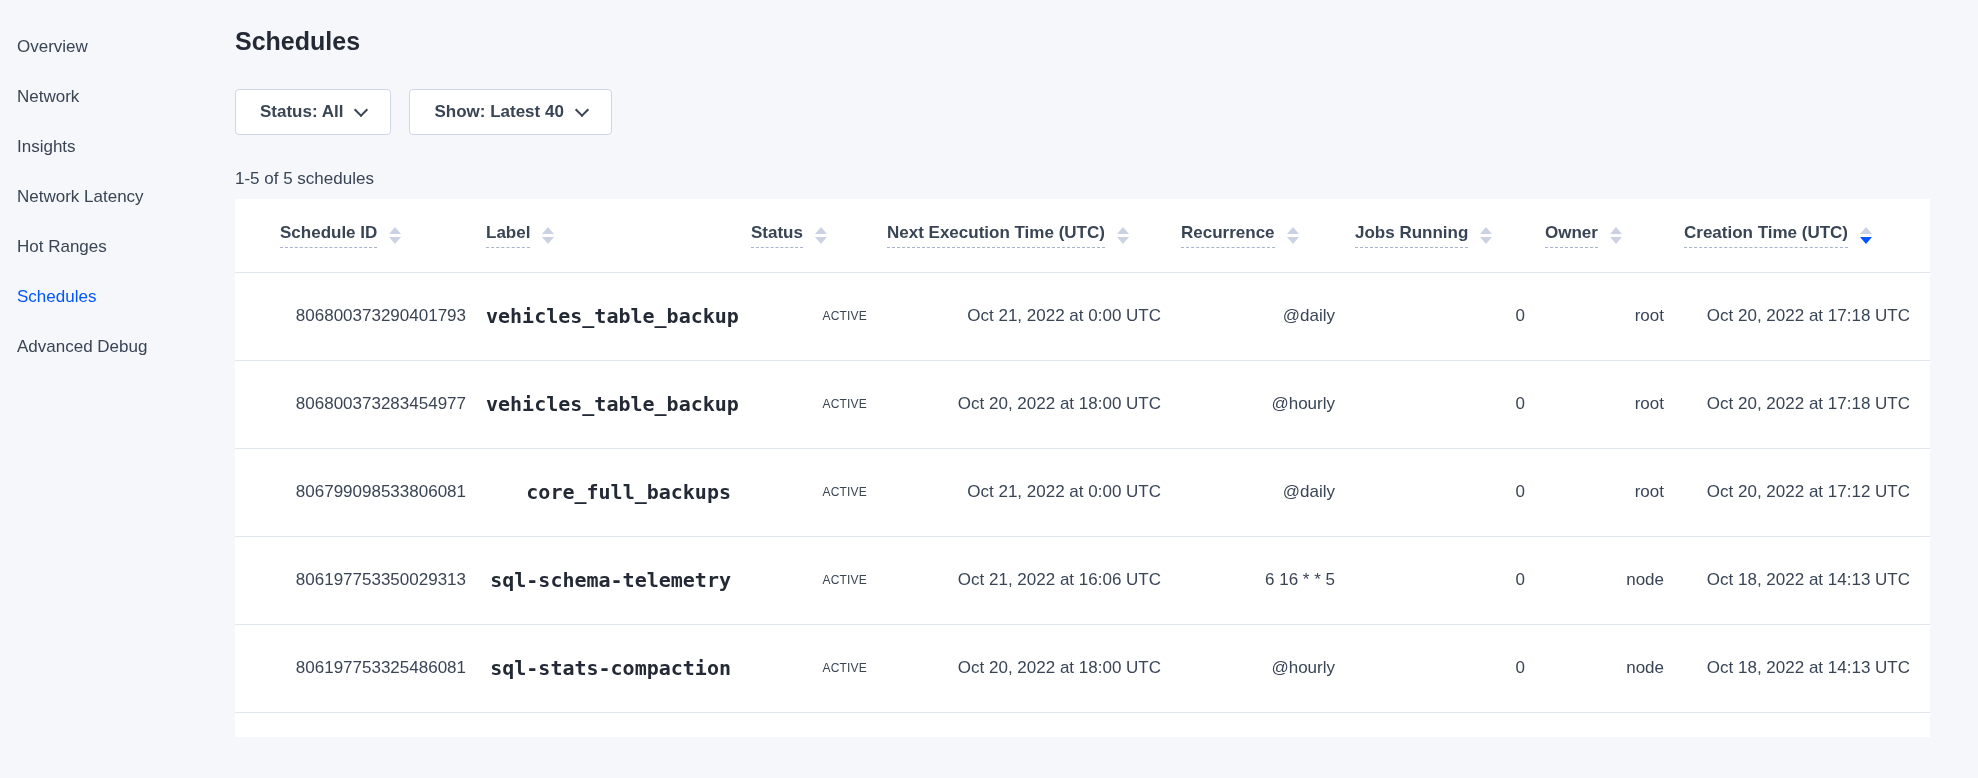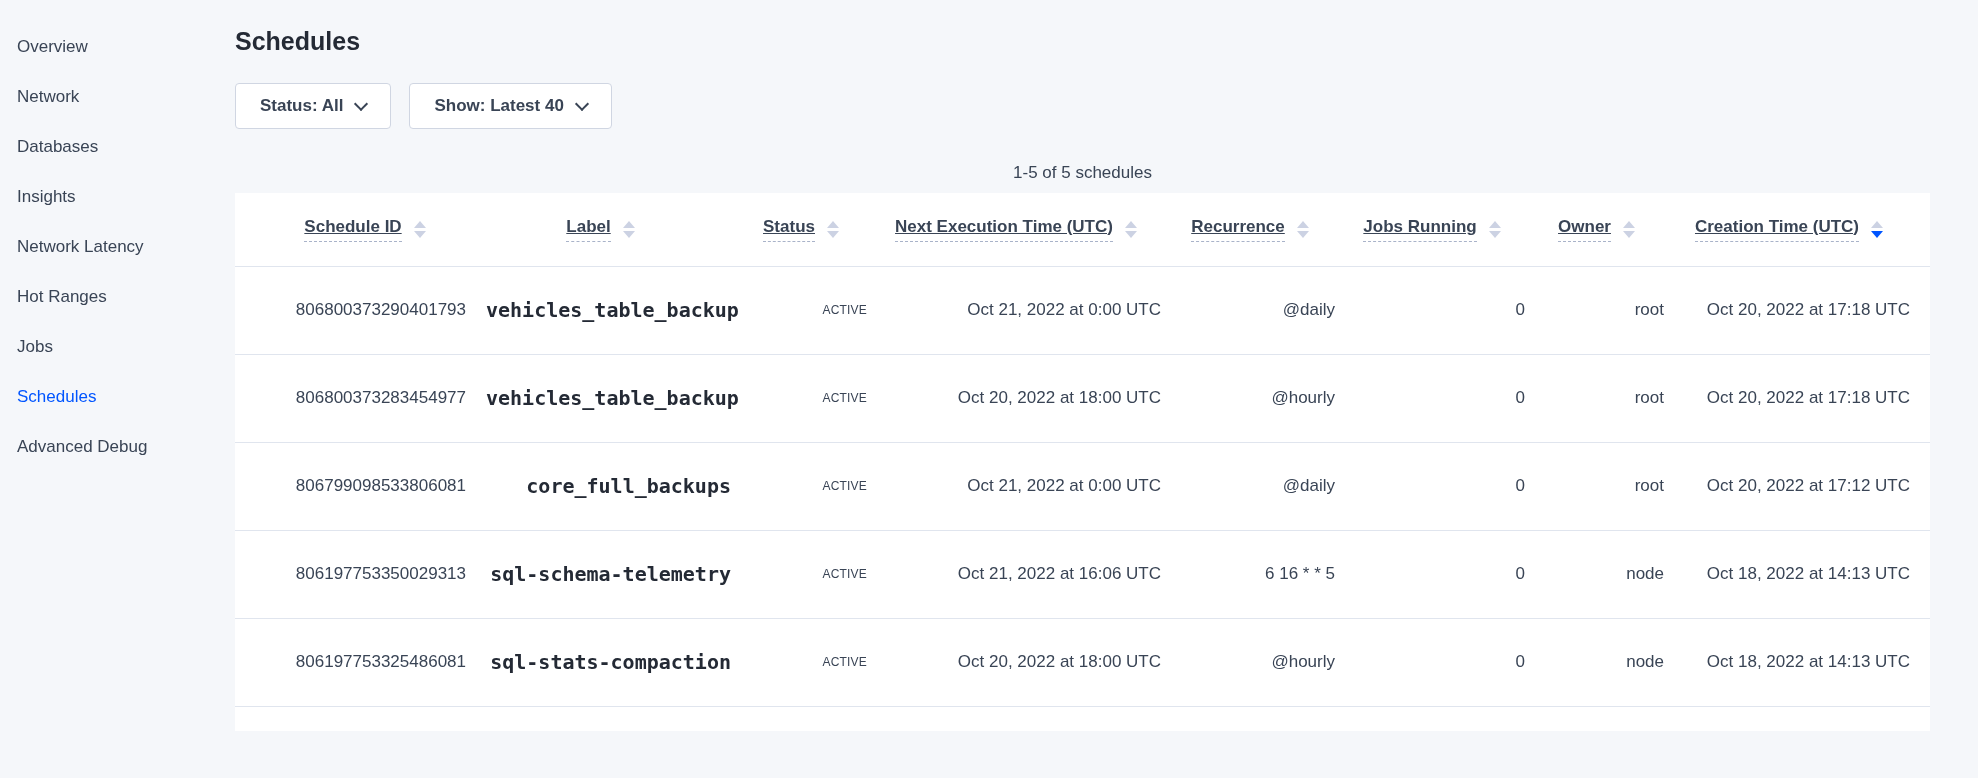--- a/index.html
+++ b/index.html
@@ -29,40 +29,41 @@
   }
 
   .filter-bar { display:flex; gap:18px; margin-bottom:33px; }
   .dropdown {
     display:flex; align-items:center; gap:13px;
     height:46px; padding:0 24px;
     background:#ffffff; border:1px solid #d0d6e2; border-radius:4px;
     font-family:"Liberation Sans", sans-serif;
     font-size:17px; font-weight:700; color:#394455;
     cursor:pointer;
+    margin-top:6px;
   }
   .chev {
     width:10px; height:10px; margin-top:-5px;
     border-right:2px solid #394455; border-bottom:2px solid #394455;
     transform:rotate(45deg);
   }
 
-  .results-count { font-size:17px; line-height:22px; margin-bottom:9px; color:#394455;text-align:center; }
+  .results-count { font-size:17px; line-height:22px; margin-bottom:9px; color:#394455; }
 
   
   .card { background:#ffffff; width:1695px; }
   table { border-collapse:collapse; table-layout:fixed; width:1695px; }
   thead th {
     height:73px; text-align:left; vertical-align:middle;
     font-size:17px; font-weight:700; color:#394455;
     border-bottom:1px solid #e0e5ee;
     padding:0 36px 0 0; cursor:pointer;
   }
   thead th:first-child { padding-left:45px; }
-  .th-inner { display:flex; align-items:center; justify-content:center;text-decoration:underline; }
+  .th-inner { display:flex; align-items:center; justify-content:flex-start; }
   .th-label {
     border-bottom:1px dashed #a9b3c9; padding-bottom:4px;
     white-space:nowrap;
   }
   .sort-icon { display:flex; flex-direction:column; align-items:center; gap:3px; flex:0 0 auto; margin-left:12px; }
   .tri-up   { width:0; height:0; border-left:6px solid transparent; border-right:6px solid transparent; border-bottom:7px solid #ccd2e3; }
   .tri-down { width:0; height:0; border-left:6px solid transparent; border-right:6px solid transparent; border-top:7px solid #ccd2e3; }
   th.sort-desc .tri-down { border-top-color:#0055ff; }
 
   tbody td {
@@ -80,25 +81,23 @@
   .card-footer-pad { height:24px; }
 </style>
 </head>
 <body>
 
 <div class="app">
 
   <nav class="sidebar" id="sidebar">
       <div class="nav-item">Overview</div>
       <div class="nav-item">Network</div>
-      <div class="nav-item">Databases</div>
       <div class="nav-item">Insights</div>
       <div class="nav-item">Network Latency</div>
       <div class="nav-item">Hot Ranges</div>
-      <div class="nav-item">Jobs</div>
       <div class="nav-item active">Schedules</div>
       <div class="nav-item">Advanced Debug</div>
     </nav>
 
   <main class="main">
 
     <h1 class="page-title">Schedules</h1>
 
     <div class="filter-bar">
       <button class="dropdown">

